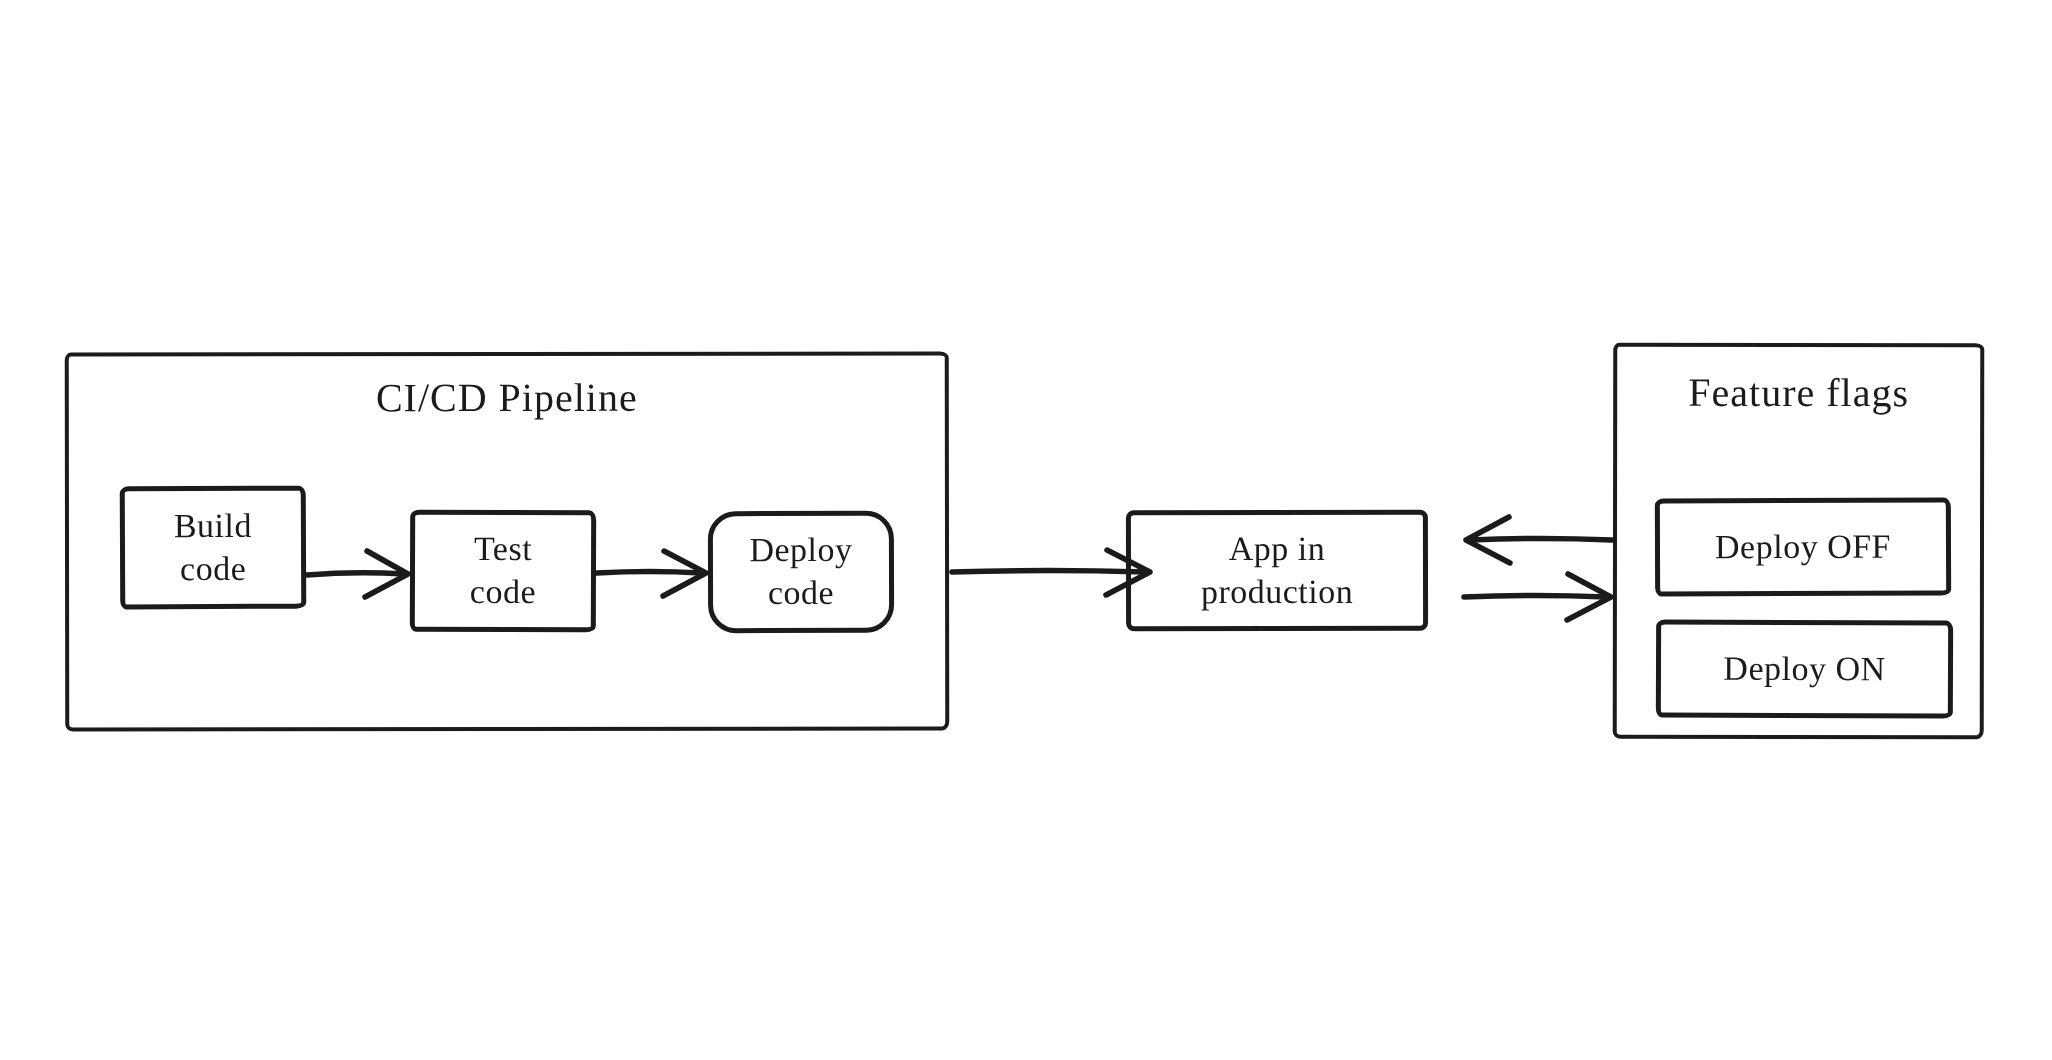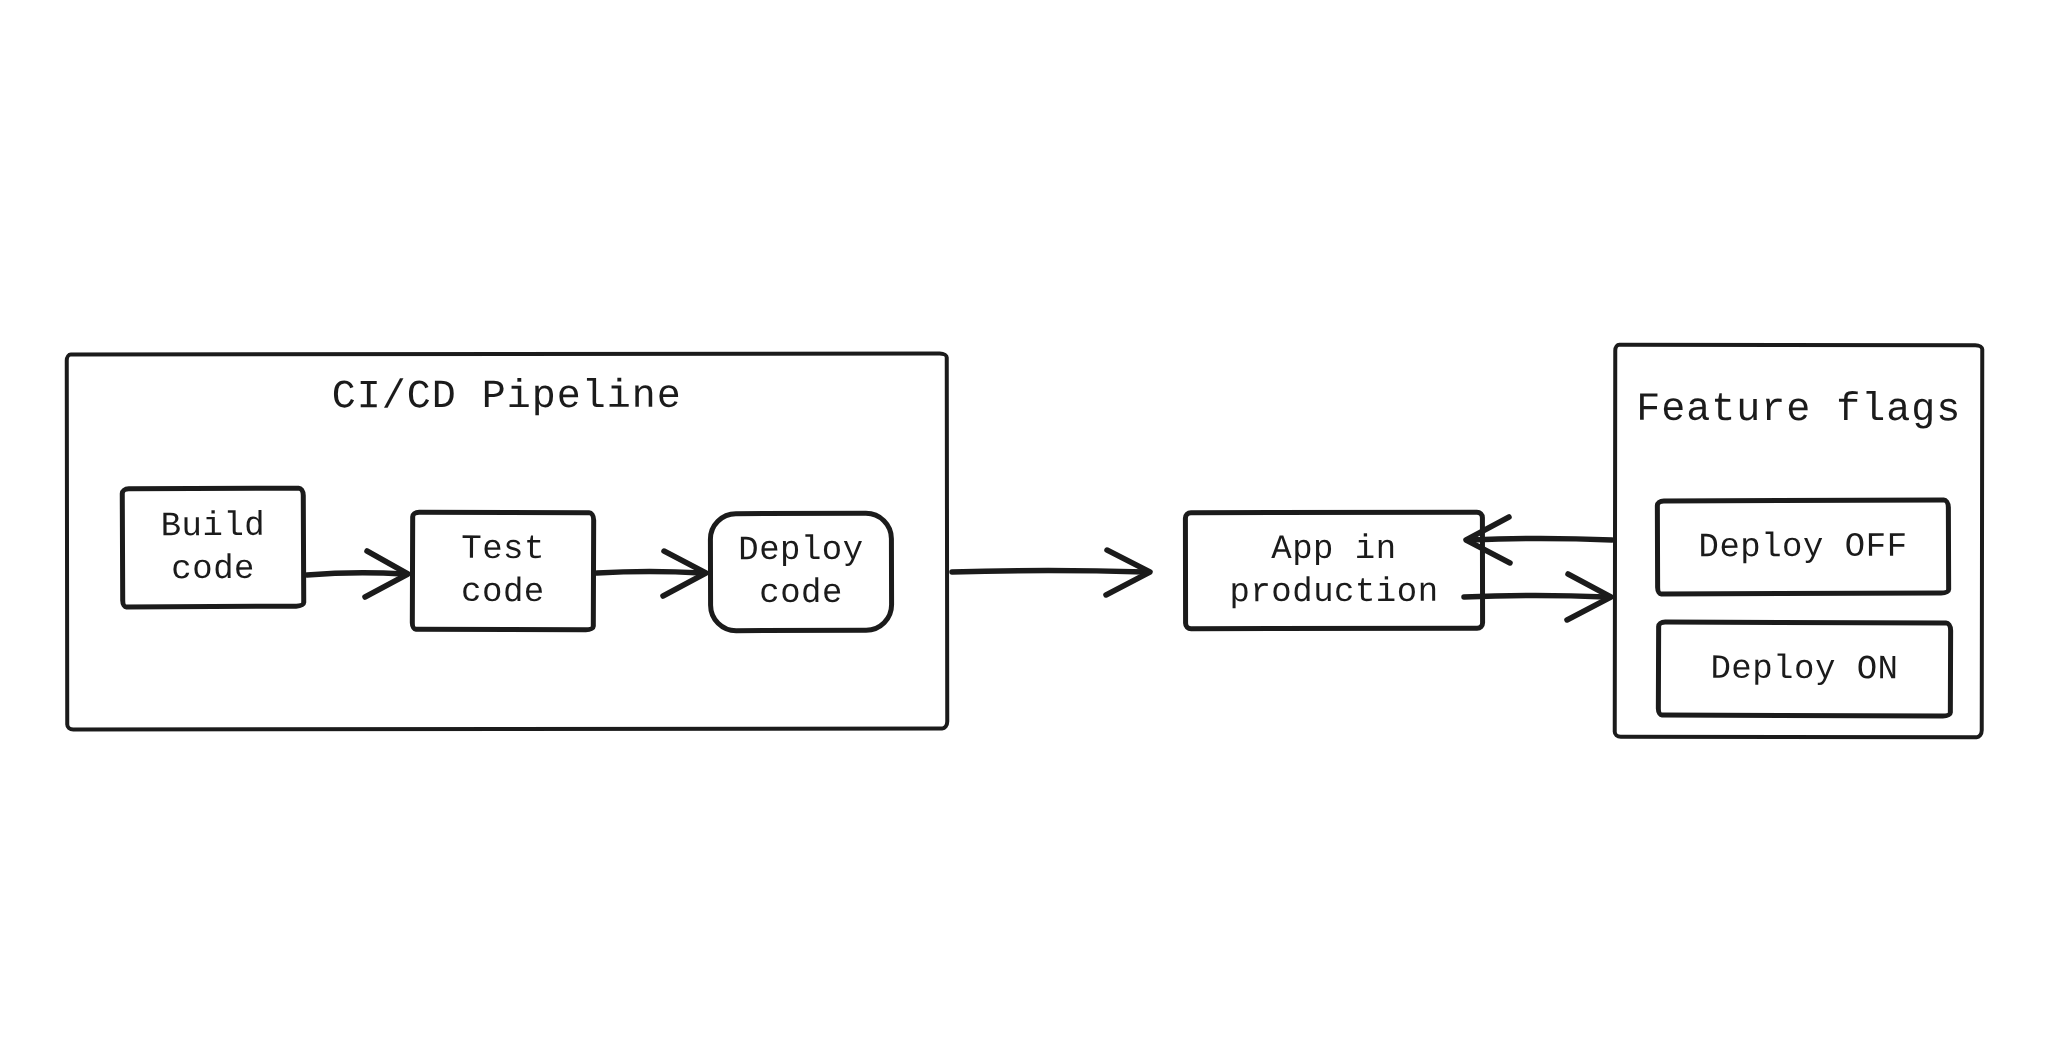--- a/index.html
+++ b/index.html
@@ -5,21 +5,21 @@
   :root{
     --ink:#1b1b1b;
     --bg:#ffffff;
   }
   html,body{margin:0;padding:0;background:var(--bg);}
   .canvas{
     position:relative;
     width:2052px;height:1060px;
     background:var(--bg);
     overflow:hidden;
-    font-family:Liberation Mono, monospace;
+    font-family:Liberation Serif, serif;
     color:var(--ink);
   }
   
   .group{
     position:absolute;
     background:var(--bg);
     border:4px solid var(--ink);
     border-radius:6px 9px 7px 8px / 8px 6px 9px 7px;
     box-sizing:border-box;
   }
@@ -28,21 +28,21 @@
     left:0;right:0;
     text-align:center;
     font-size:40px;
     letter-spacing:1px;
     color:var(--ink);
     white-space:nowrap;
   }
   .cicd{left:65px;top:352px;width:884px;height:379px;transform:rotate(-0.08deg);}
   .cicd .group-title{top:18px;}
   .ff{left:1613px;top:343px;width:371px;height:396px;transform:rotate(0.08deg);}
-  .ff .group-title{top:40px;}
+  .ff .group-title{top:22px;}
 
   
   .node{
     position:absolute;
     background:var(--bg);
     border:5px solid var(--ink);
     border-radius:9px 7px 10px 6px / 7px 10px 6px 9px;
     box-sizing:border-box;
     display:flex;
     flex-direction:column;
@@ -51,21 +51,21 @@
     font-size:34px;
     line-height:1.26;
     letter-spacing:0.5px;
     text-align:center;
     white-space:nowrap;
   }
   .build {left:120px;top:486px;width:186px;height:123px;transform:rotate(-0.25deg);}
   .test  {left:410px;top:510px;width:186px;height:122px;transform:rotate(0.2deg);}
   .deploy{left:708px;top:511px;width:186px;height:122px;transform:rotate(-0.15deg);border-radius:28px;}
   .app{
-    left:1183px;top:510px;width:302px;height:121px;
+    left:1126px;top:510px;width:302px;height:121px;
     border-radius:8px;
     transform:rotate(-0.1deg);
   }
   .flag-off{left:1655px;top:498px;width:296px;height:98px;transform:rotate(-0.2deg);}
   .flag-on {left:1656px;top:620px;width:297px;height:98px;transform:rotate(0.2deg);}
 
   .arrows{
     position:absolute;left:0;top:0;
     pointer-events:none;
   }

